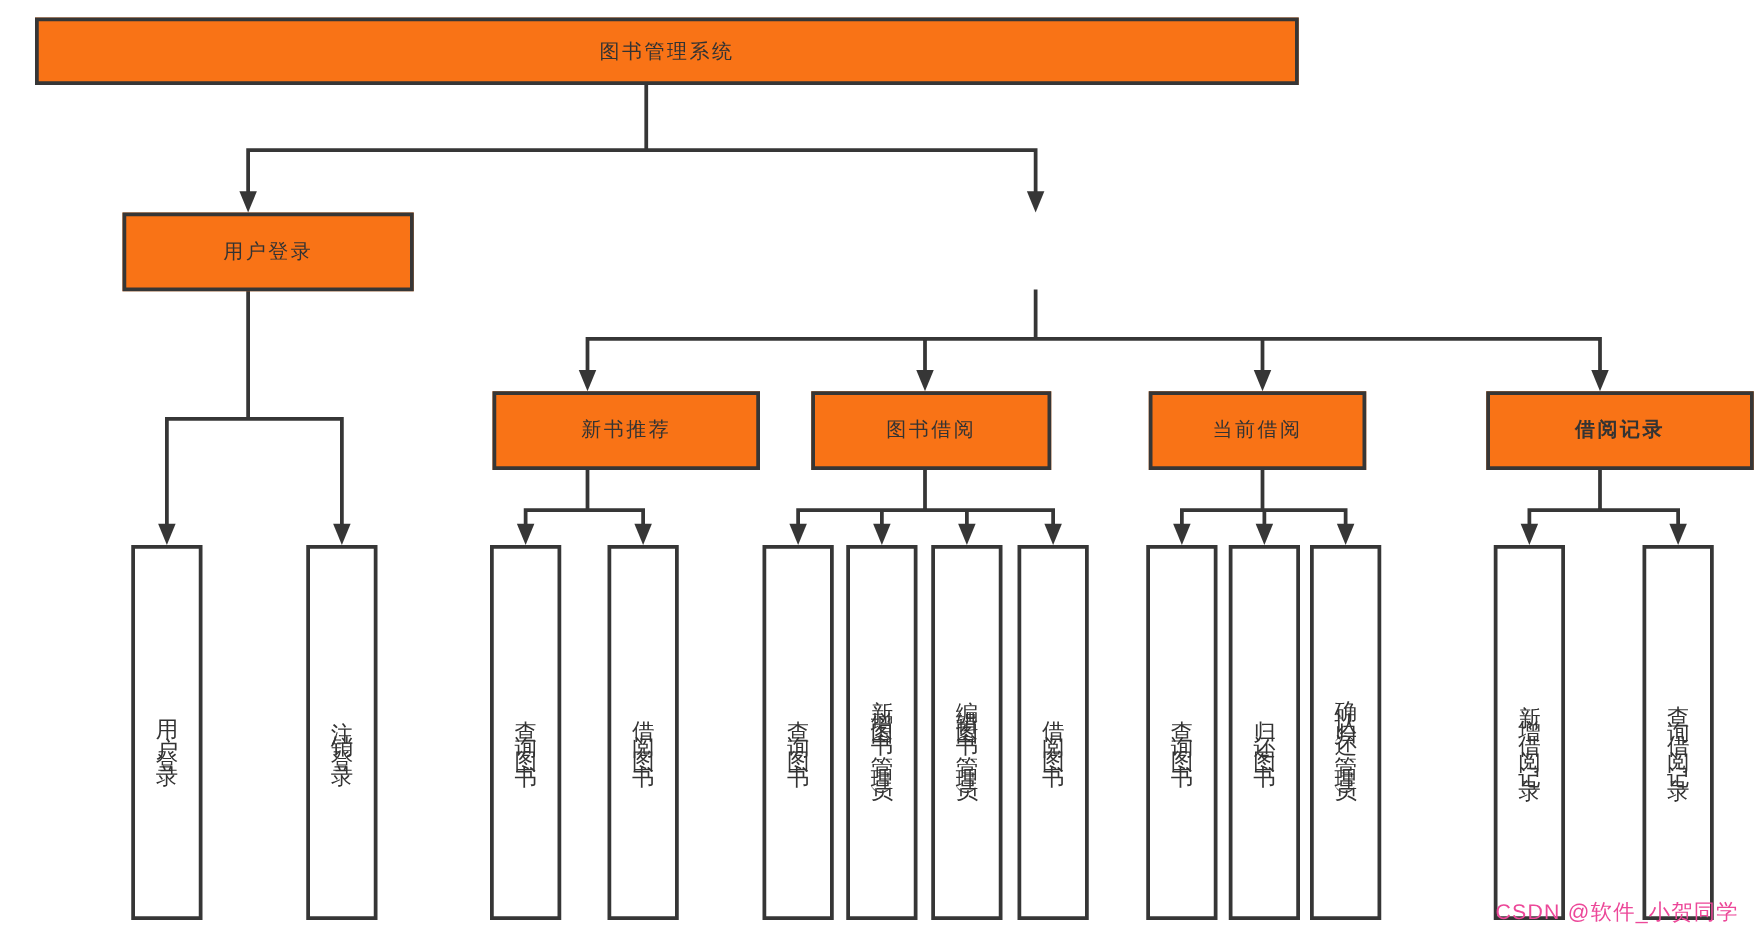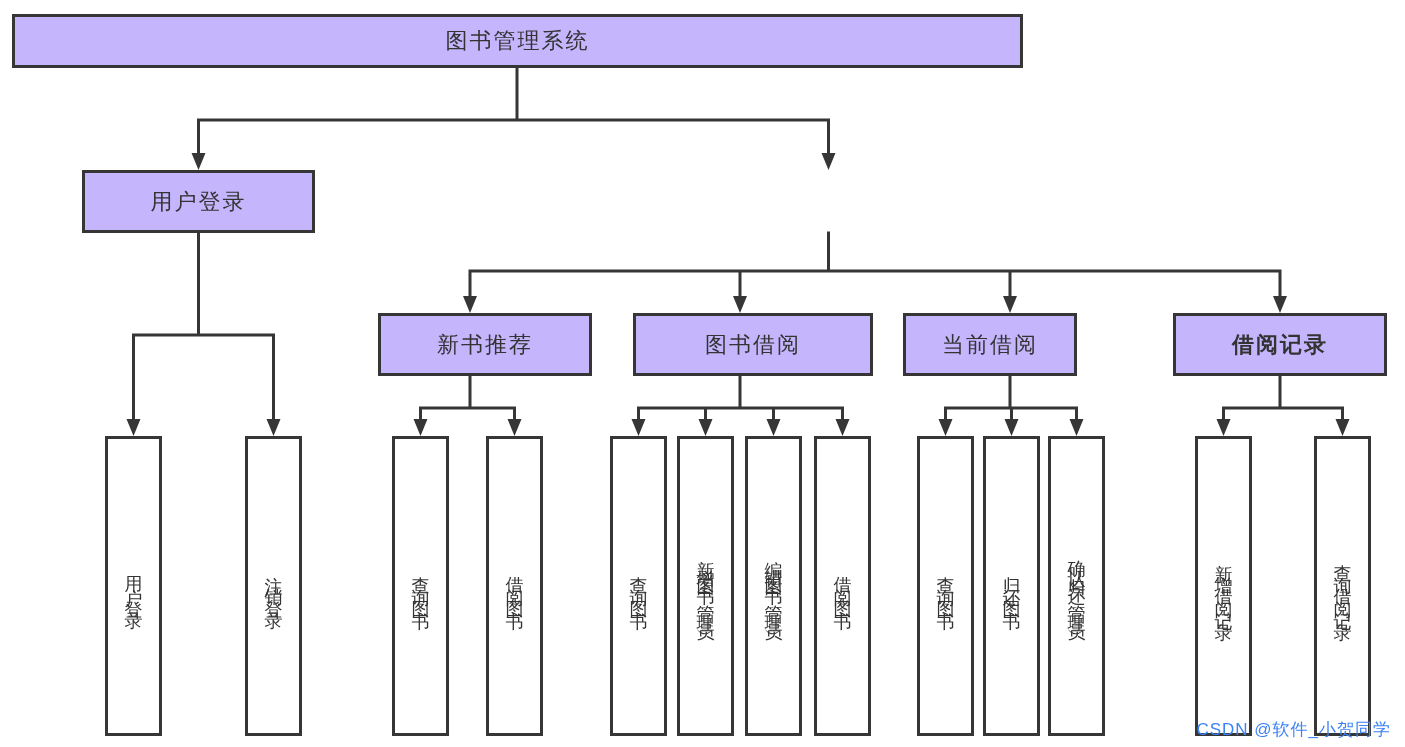--- a/index.html
+++ b/index.html
@@ -14,28 +14,29 @@
   #connector-svg {
     position: absolute;
     left: 0; top: 0;
     width: 1405px; height: 747px;
     z-index: 1;
   }
   .hbox {
     position: absolute;
     box-sizing: border-box;
     border: 3px solid #363636;
-    background: #c4b5fd;
+    background: #f97316;
     display: flex;
     align-items: center;
     justify-content: center;
-    font-size: 22px;
+    font-size: 16px;
     color: #333333;
     letter-spacing: 2px;
     z-index: 2;
+    margin-left: 16px;
   }
   .leaf {
     position: absolute;
     box-sizing: border-box;
     width: 57px;
     height: 300px;
     top: 436px;
     border: 3px solid #363636;
     background: #ffffff;
     display: flex;
@@ -50,21 +51,21 @@
     color: #333333;
     letter-spacing: 12px;
     line-height: 1;
     white-space: nowrap;
   }
   .watermark {
     position: absolute;
     right: 14px;
     bottom: 6px;
     font-size: 17px;
-    color: #3b82f6;
+    color: #ec4899;
     letter-spacing: 1px;
     z-index: 5;
     white-space: nowrap;
   }
 </style>
 </head>
 <body>
 
 <div id="canvas">
 
@@ -99,21 +100,21 @@
       <polygon points="1216.5,419 1230.5,419 1223.5,436"></polygon>
       <polygon points="1335.5,419 1349.5,419 1342.5,436"></polygon>
     </g>
   </svg>
 
   <div class="hbox" style="left:12px; top:14px; width:1011px; height:54px;">图书管理系统</div>
 
   <div class="hbox" style="left:82px; top:170px; width:233px; height:63px;">用户登录</div>
 
   <div class="hbox" style="left:378px; top:313px; width:214px; height:63px;">新书推荐</div>
-  <div class="hbox" style="left:633px; top:313px; width:240px; height:63px;">图书借阅</div>
+  <div class="hbox" style="left:633px; top:313px; width:192px; height:63px;">图书借阅</div>
   <div class="hbox" style="left:903px; top:313px; width:174px; height:63px;">当前借阅</div>
   <div class="hbox" style="left:1173px; top:313px; width:214px; height:63px;font-weight:bold;">借阅记录</div>
 
   <div class="leaf" style="left:105px;">
     <span>用户登录</span>
   </div>
   <div class="leaf" style="left:245px;">
     <span>注销登录</span>
   </div>
 

